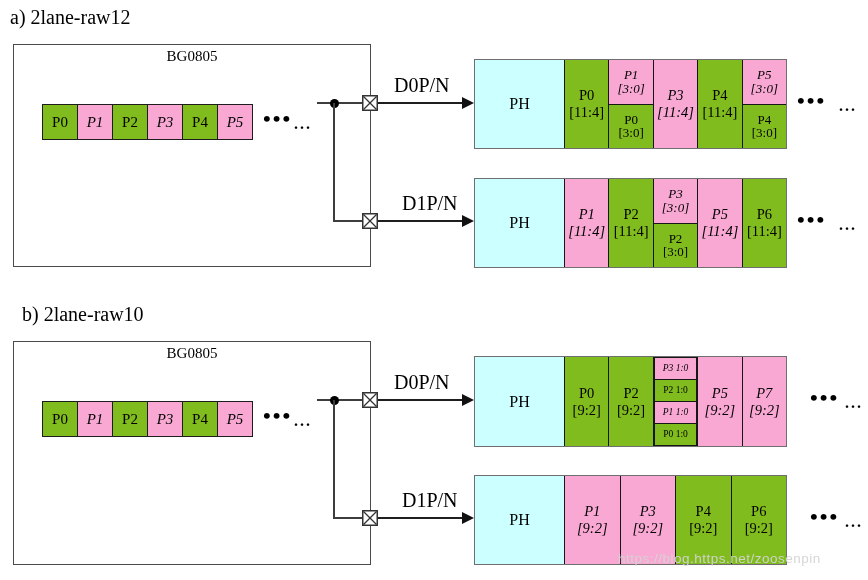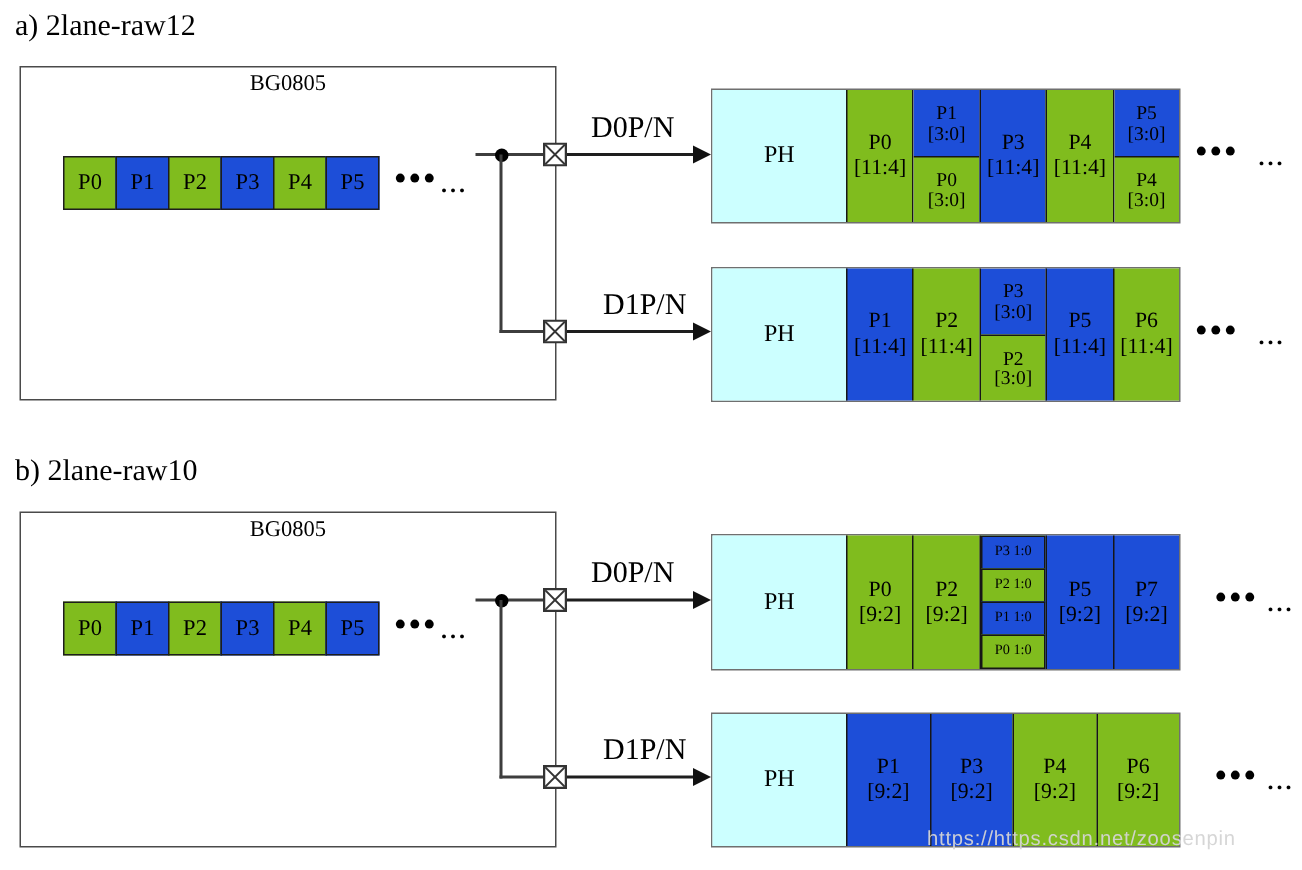--- a/index.html
+++ b/index.html
@@ -12,21 +12,21 @@
   .sec-title { position:absolute; font-size:20px; white-space:nowrap; }
   .bigbox { position:absolute; border:1.5px solid #4a4a4a; background:#fff; }
   .bg-label { position:absolute; top:3px; left:0; right:0; text-align:center; font-size:15px; }
   .prow { position:absolute; display:flex; }
   .pcell {
     width:36px; height:36px; border:1px solid #1d1d1d; margin-left:-1px;
     display:flex; align-items:center; justify-content:center; font-size:15px;
   }
   .pcell:first-child { margin-left:0; }
   [data-color="green"]  { background:#80bc1e; }
-  [data-color="orange"] { background:#1d4ed8; }
+  [data-color="orange"] { background:#f9a8d4;font-style:italic; }
   .dots-big  { position:absolute; font-size:22px; font-weight:bold; letter-spacing:2px; white-space:nowrap; }
   .dots-small{ position:absolute; font-size:16px; font-weight:bold; letter-spacing:2px; white-space:nowrap; }
   .hline { position:absolute; height:2px; background:#3d3d3d; }
   .vline { position:absolute; width:2px;  background:#3d3d3d; }
   .dot   { position:absolute; width:9px; height:9px; border-radius:50%; background:#000; }
   .xbox  { position:absolute; width:16px; height:16px; }
   .arrow-line { position:absolute; height:2px; background:#1e1e1e; }
   .arrow-head { position:absolute; width:0; height:0;
     border-left:12px solid #111; border-top:6px solid transparent; border-bottom:6px solid transparent; }
   .lane-label { position:absolute; font-size:20px; white-space:nowrap; }
@@ -168,21 +168,21 @@
       <div>[11:4]</div>
     </div>
     <div class="cell" data-color="green">
       <div>P6</div>
       <div>[11:4]</div>
     </div>
   </div>
   <div class="dots-big" style="left:797px;top:207px">•••</div>
   <div class="dots-small" style="left:839px;top:216px">...</div>
 
-  <div class="sec-title" style="left:10px;top:303px">b) 2lane-raw10</div>
+  <div class="sec-title" style="left:22px;top:303px">b) 2lane-raw10</div>
 
   <div class="bigbox" style="left:13px;top:341px;width:358px;height:224px">
     <div class="bg-label">BG0805</div>
   </div>
 
   <div class="prow" style="left:42px;top:401px">
     <div class="pcell" data-color="green">P0</div>
     <div class="pcell" data-color="orange">P1</div>
     <div class="pcell" data-color="green">P2</div>
     <div class="pcell" data-color="orange">P3</div>
@@ -258,15 +258,15 @@
       <div>[9:2]</div>
     </div>
     <div class="cell" data-color="green">
       <div>P6</div>
       <div>[9:2]</div>
     </div>
   </div>
   <div class="dots-big" style="left:810px;top:504px">•••</div>
   <div class="dots-small" style="left:845px;top:513px">...</div>
 
-  <div class="watermark" style="left:618px;top:551px">https://https.csdn.net/zoosenpin</div>
+  <div class="watermark" style="left:618px;top:551px">https://blog.https.net/zoosenpin</div>
 
 </div>
 
 </body></html>

